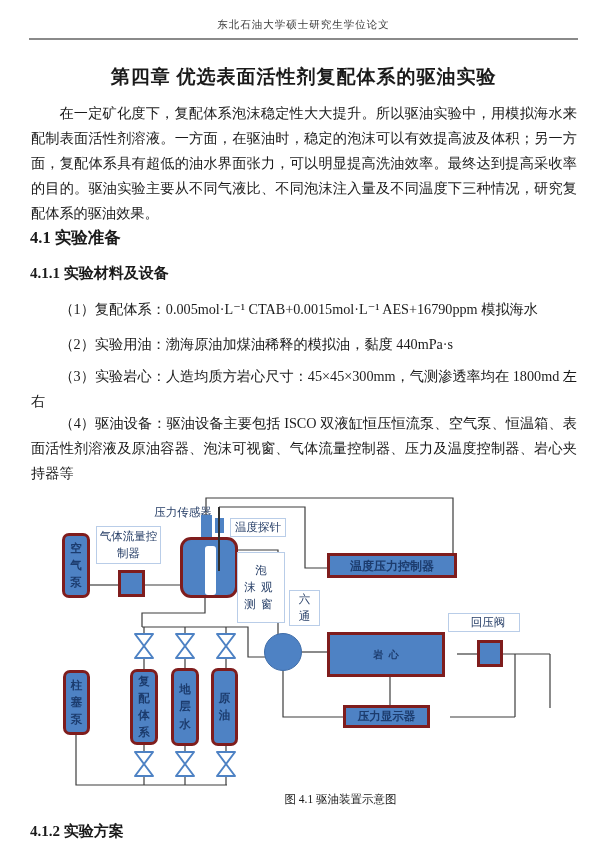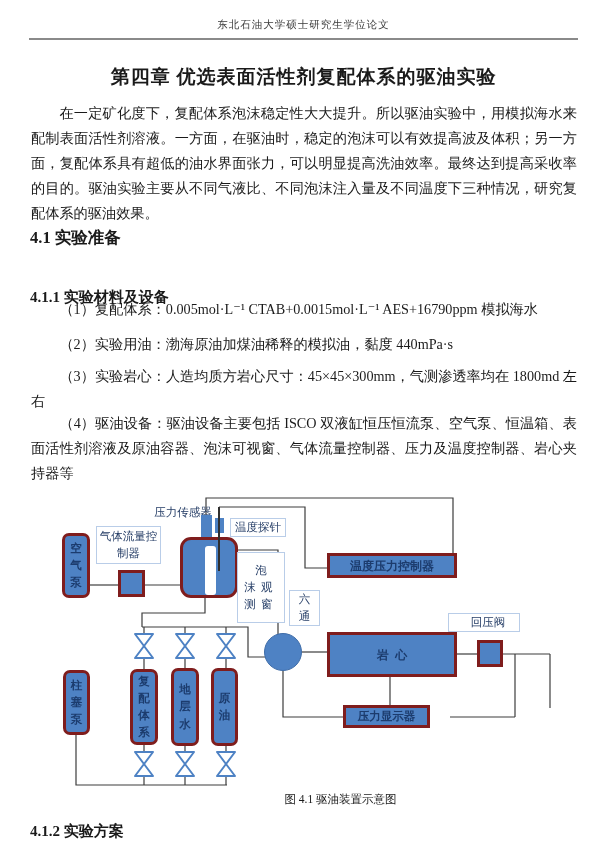--- a/index.html
+++ b/index.html
@@ -9,21 +9,21 @@
     overflow:hidden;
   }
   .abs{position:absolute;}
   .center{text-align:center;}
   .hdr{top:18px;left:0;width:607px;font-size:10.5px;color:#3a3a3a;letter-spacing:1px;}
   .rule{top:38px;left:29px;width:549px;border-top:2px solid #8a8a8a;height:0;}
   .chapter{top:64px;left:0;width:607px;font-size:19px;font-weight:bold;letter-spacing:1px;}
   .para{left:31px;width:546px;font-size:14.2px;line-height:25px;text-align:justify;}
   .indent{text-indent:2em;}
   .h41{top:227px;left:30px;font-size:16.5px;font-weight:bold;}
-  .h411{top:264px;left:30px;font-size:15px;font-weight:bold;margin-top:24px;}
+  .h411{top:264px;left:30px;font-size:15px;font-weight:bold;}
   .h412{top:822px;left:30px;font-size:15px;font-weight:bold;}
   .caption{top:792px;left:0;width:607px;font-size:11.5px;padding-left:37px;}
   
   .diag{top:495px;left:0;width:607px;height:300px;}
   .bluebox{
     position:absolute;background:#4e82c4;border:3px solid #7f1d1d;box-sizing:border-box;
     color:#1c3c6e;display:flex;align-items:center;justify-content:center;
     font-size:11.5px;font-weight:bold;line-height:1.5;
   }
   .labelbox{
@@ -148,21 +148,21 @@
 
   <div class="bluebox" style="left:327px;top:58px;width:130px;height:25px;font-size:12px;">
     <span>温度压力控制器</span>
   </div>
 
   <div class="labelbox" style="left:289px;top:95px;width:31px;height:36px;z-index:2;">
     <span class="vtext">六通</span>
   </div>
   <div class="circlevalve"></div>
 
-  <div class="bluebox" style="left:327px;top:137px;width:130px;height:45px;font-size:12px;">
+  <div class="bluebox" style="left:327px;top:137px;width:118px;height:45px;font-size:10px;">
     <span class="ls05">岩心</span>
   </div>
 
   <div class="labelbox" style="left:448px;top:118px;width:72px;height:19px;padding-left:8px;">
     <span>回压阀</span>
   </div>
   <div class="bluebox" style="left:477px;top:145px;width:26px;height:27px;"></div>
 
   <div class="bluebox" style="left:343px;top:210px;width:87px;height:23px;">
     <span>压力显示器</span>

